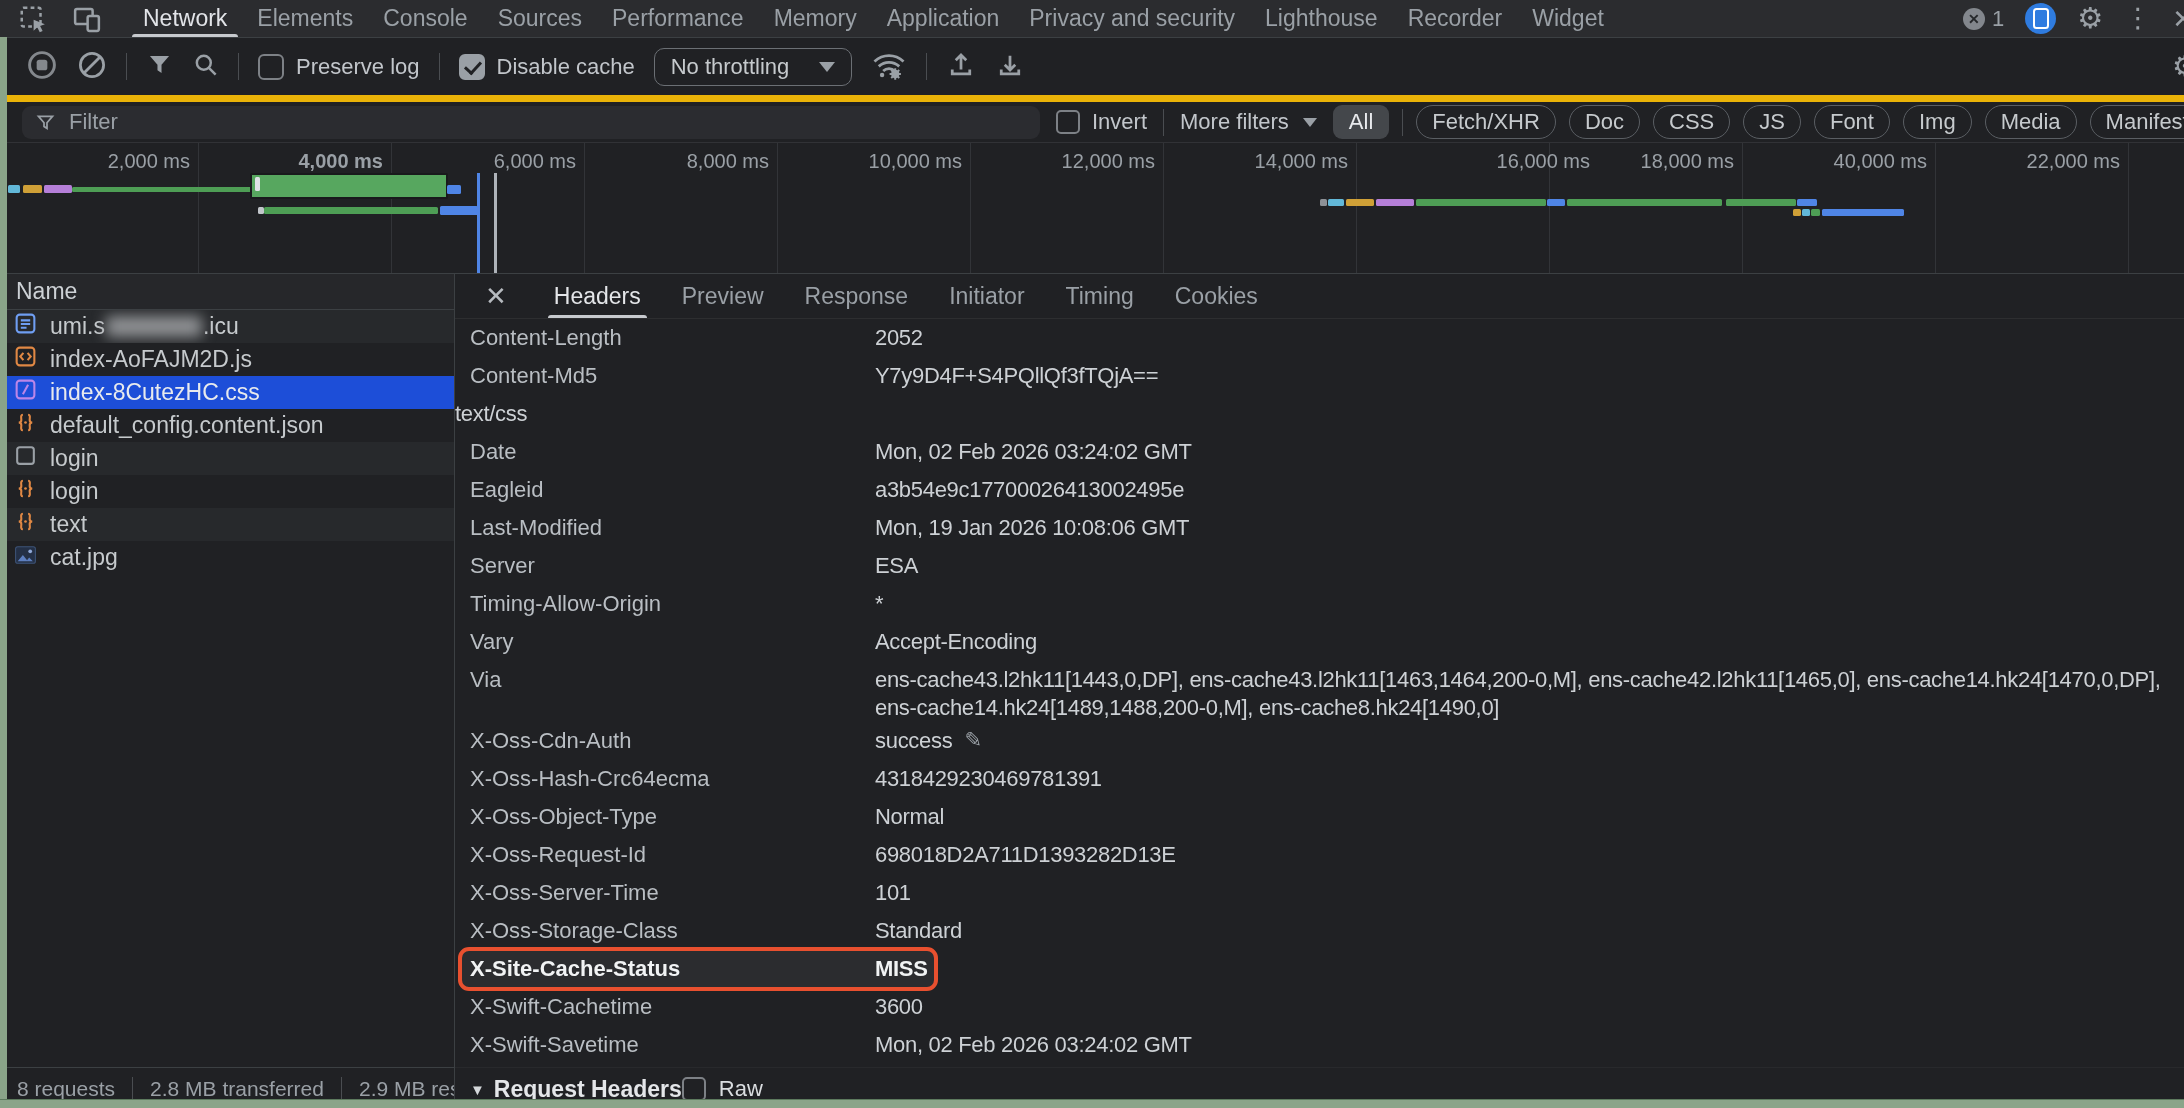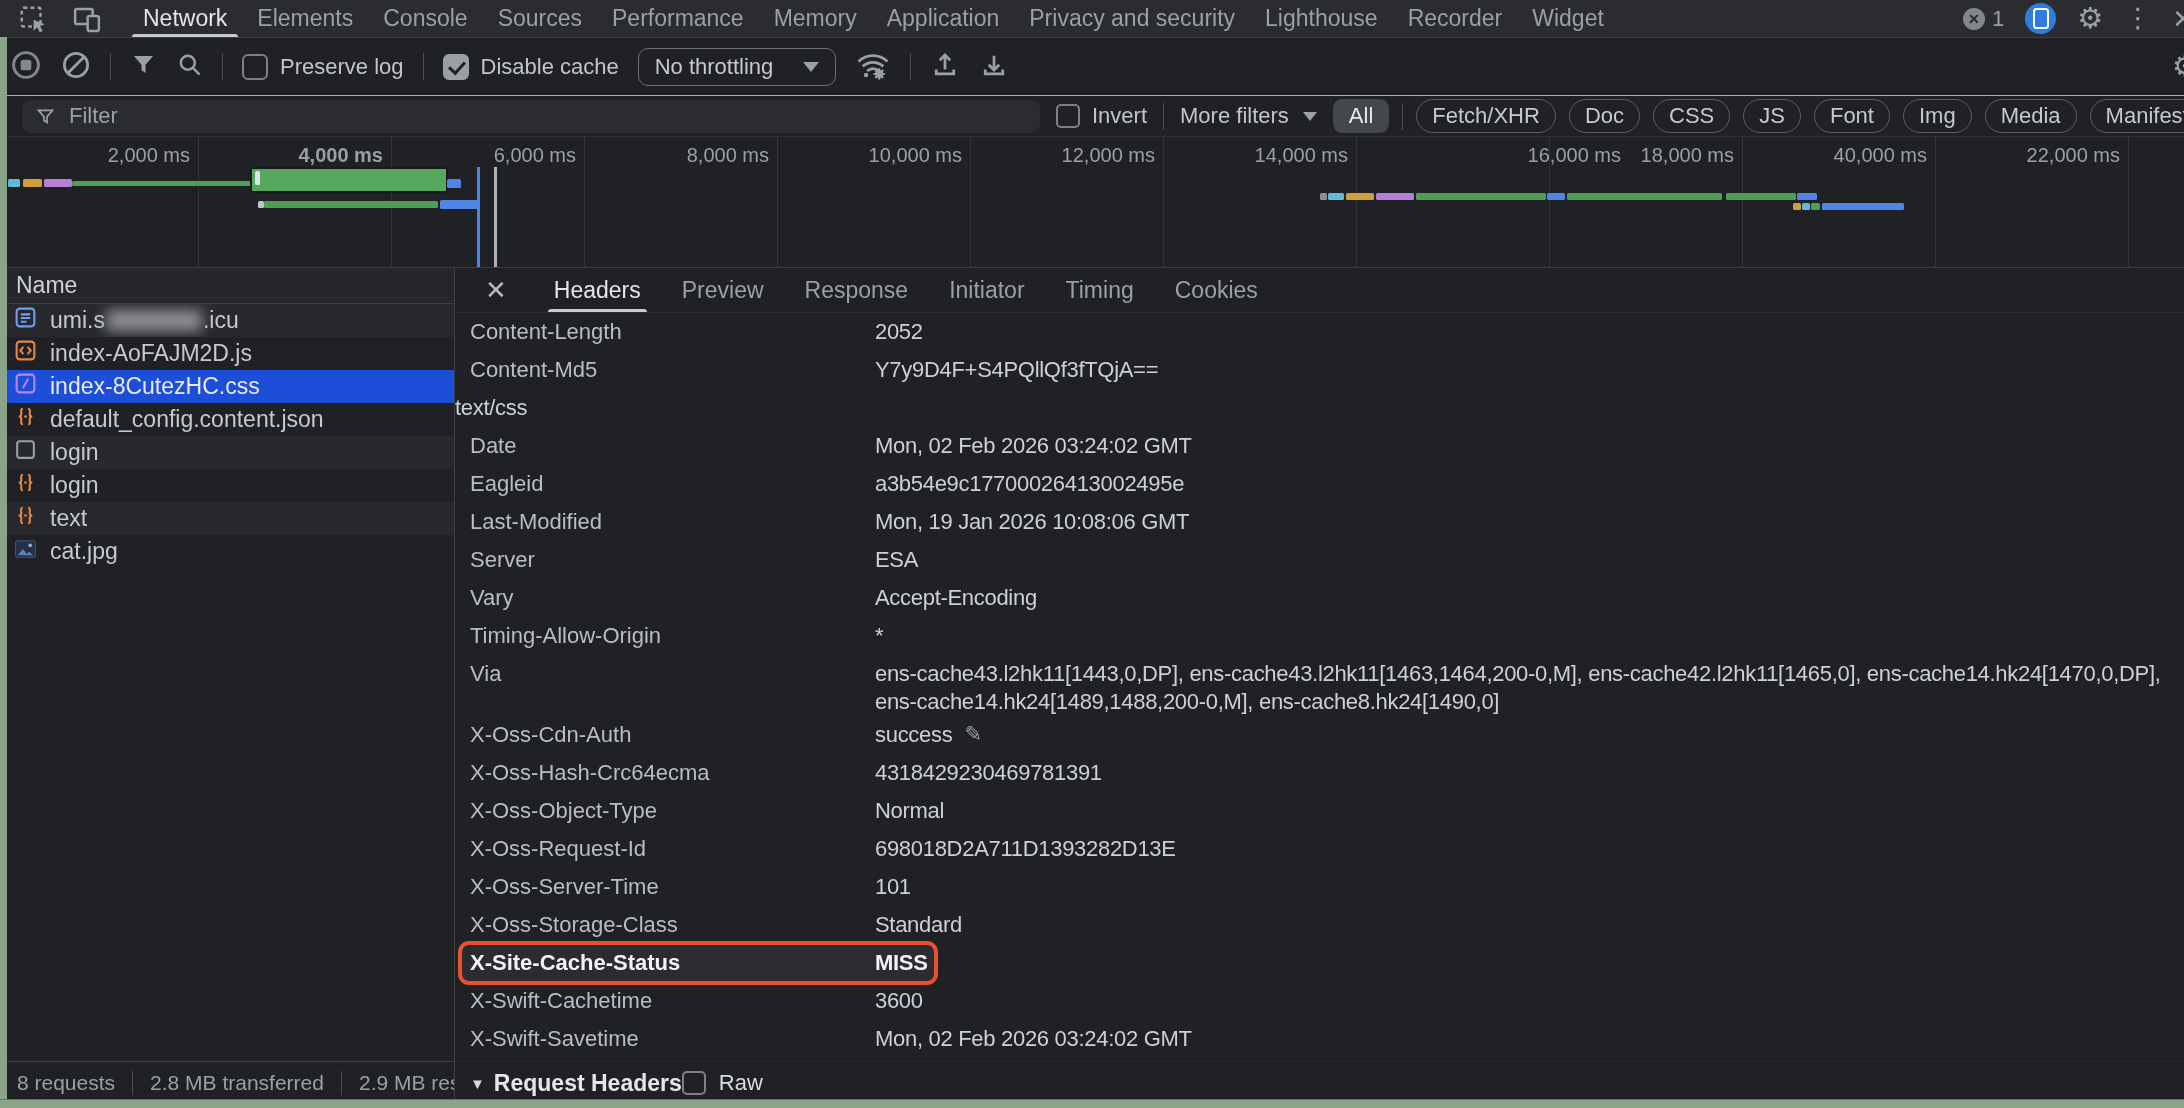--- a/index.html
+++ b/index.html
@@ -23,21 +23,21 @@
   .err-badge{display:flex;align-items:center;gap:7px;font-size:22px;color:#9aa0a6;}
   .err-circle{width:22px;height:22px;border-radius:50%;background:#83878d;color:#26282b;font-size:14px;font-weight:700;display:flex;align-items:center;justify-content:center;}
   .ext-icon{width:31px;height:31px;border-radius:50%;background:#2f7ce0;display:flex;align-items:center;justify-content:center;}
   .ext-icon i{display:block;width:12px;height:17px;border:2.5px solid #fff;border-radius:3.5px;}
   .glyph{color:#9aa0a6;}
   .gear-glyph{font-size:29px;line-height:1;}
   .kebab{font-size:27px;line-height:1;letter-spacing:0;}
   .close-x{font-size:26px;line-height:1;margin-right:-12px;}
 
   
-  .toolbar2{height:57px;background:#202124;display:flex;align-items:center;gap:19px;padding-left:10px;border-bottom:1px solid #eab308;overflow:hidden;}
+  .toolbar2{height:57px;background:#202124;display:flex;align-items:center;gap:19px;padding-left:26px;border-bottom:7px solid #eab308;overflow:hidden;}
   .vsep{width:1px;height:27px;background:#4a4d51;flex:0 0 auto;}
   .cb{width:26px;height:26px;border:2.5px solid #7d8186;border-radius:6px;box-sizing:border-box;flex:0 0 auto;}
   .cb.checked{background:#9aa0a6;border-color:#9aa0a6;position:relative;}
   .cb.checked::after{content:"";position:absolute;left:7px;top:2px;width:7px;height:13px;border:solid #202124;border-width:0 3.5px 3.5px 0;transform:rotate(42deg);}
   .tb-label{font-size:22px;color:#c2c6cb;white-space:nowrap;}
   .cb-group{display:flex;align-items:center;gap:12px;}
   .throttle{height:36px;border:1.5px solid #6b6f74;border-radius:10px;display:flex;align-items:center;gap:30px;padding:0 16px;color:#c6cacd;font-size:22px;white-space:nowrap;}
   .caret{width:0;height:0;border-left:8px solid transparent;border-right:8px solid transparent;border-top:10px solid #9aa0a6;}
   .right-gear{margin-left:auto;margin-right:-14px;}
 
@@ -251,21 +251,21 @@
         <div class="ruler-label" style="left: 416px;">6,000 ms</div>
         <div class="gridline" style="left: 777px;"></div>
         <div class="ruler-label" style="left: 609px;">8,000 ms</div>
         <div class="gridline" style="left: 970px;"></div>
         <div class="ruler-label" style="left: 802px;">10,000 ms</div>
         <div class="gridline" style="left: 1163px;"></div>
         <div class="ruler-label" style="left: 995px;">12,000 ms</div>
         <div class="gridline" style="left: 1356px;"></div>
         <div class="ruler-label" style="left: 1188px;">14,000 ms</div>
         <div class="gridline" style="left: 1549px;"></div>
-        <div class="ruler-label" style="left: 1461px;">16,000 ms</div>
+        <div class="ruler-label" style="left: 1430px;">16,000 ms</div>
         <div class="gridline" style="left: 1742px;"></div>
         <div class="ruler-label" style="left: 1574px;">18,000 ms</div>
         <div class="gridline" style="left: 1935px;"></div>
         <div class="ruler-label" style="left: 1767px;">40,000 ms</div>
         <div class="gridline" style="left: 2128px;"></div>
         <div class="ruler-label" style="left: 1960px;">22,000 ms</div>
       </div>
     <div id="ov-bars">
         <div class="wseg" style="left: 8px; top: 42px; width: 12px; height: 8px; background: rgb(98, 184, 216);"></div>
         <div class="wseg" style="left: 23px; top: 42px; width: 19px; height: 8px; background: rgb(207, 160, 55);"></div>
@@ -400,26 +400,26 @@
           </div>
           <div class="hdr-row">
             <div class="hdr-name">Last-Modified</div>
             <div class="hdr-value"><span class="val-text">Mon, 19 Jan 2026 10:08:06 GMT</span></div>
           </div>
           <div class="hdr-row">
             <div class="hdr-name">Server</div>
             <div class="hdr-value"><span class="val-text">ESA</span></div>
           </div>
           <div class="hdr-row">
+            <div class="hdr-name">Timing-Allow-Origin</div>
+            <div class="hdr-value"><span class="val-text">*</span></div>
+          </div>
+          <div class="hdr-row">
             <div class="hdr-name">Vary</div>
             <div class="hdr-value"><span class="val-text">Accept-Encoding</span></div>
-          </div>
-          <div class="hdr-row">
-            <div class="hdr-name">Timing-Allow-Origin</div>
-            <div class="hdr-value"><span class="val-text">*</span></div>
           </div>
           <div class="hdr-row">
             <div class="hdr-name">Via</div>
             <div class="hdr-value"><span class="val-text">ens-cache43.l2hk11[1443,0,DP], ens-cache43.l2hk11[1463,1464,200-0,M], ens-cache42.l2hk11[1465,0], ens-cache14.hk24[1470,0,DP],
 ens-cache14.hk24[1489,1488,200-0,M], ens-cache8.hk24[1490,0]</span></div>
           </div>
           <div class="hdr-row">
             <div class="hdr-name">X-Oss-Cdn-Auth</div>
             <div class="hdr-value"><span class="val-text">success</span><span class="pencil-icon">✎</span></div>
           </div>

